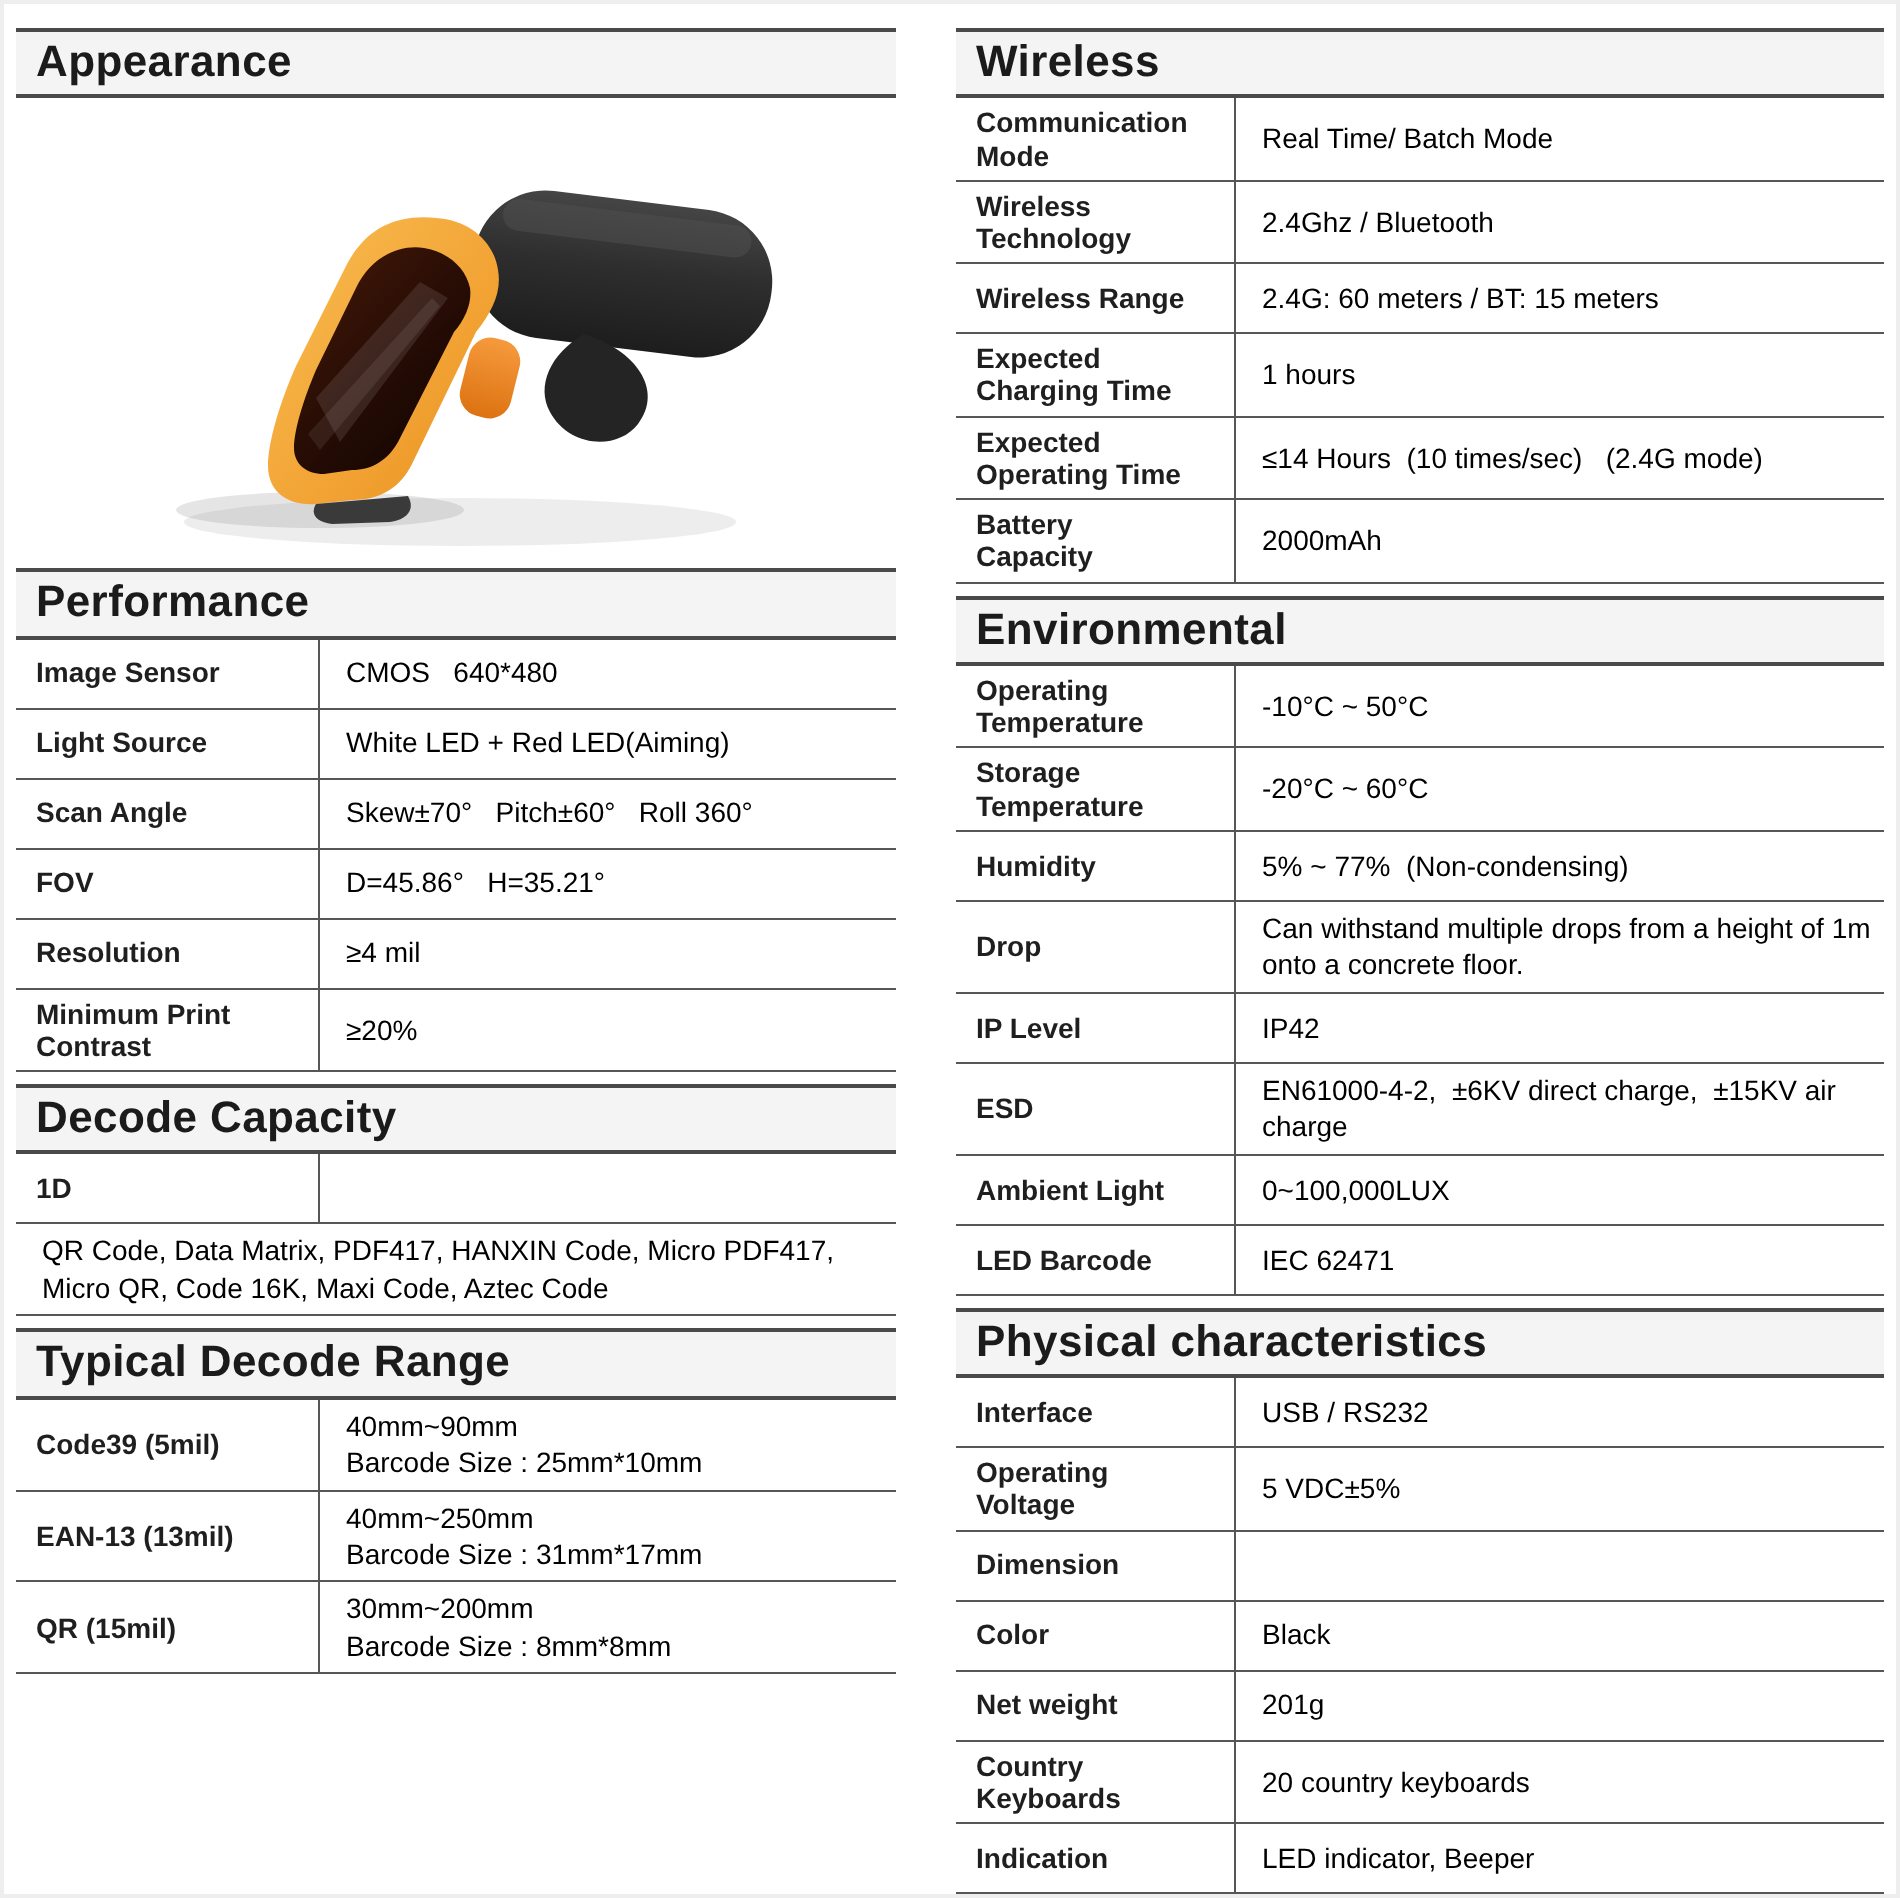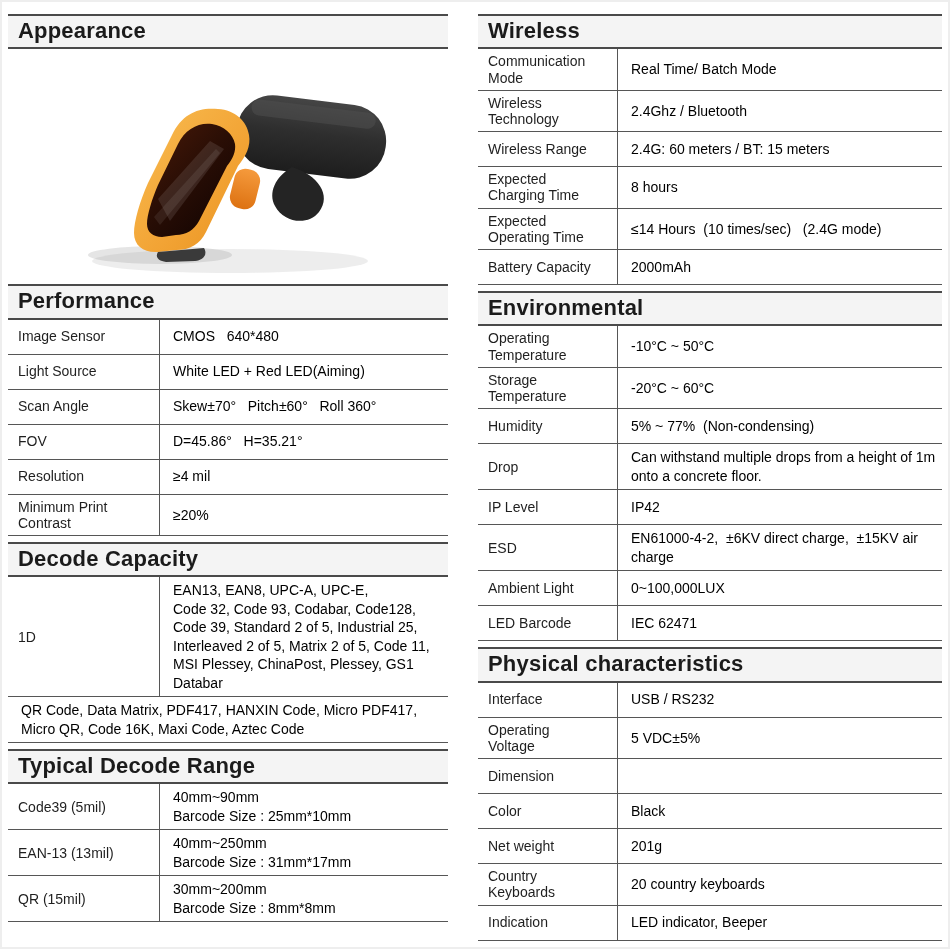--- a/index.html
+++ b/index.html
@@ -22,21 +22,21 @@
     font-size:22px;font-weight:bold;letter-spacing:.2px;
     padding:2px 10px 4px 10px;line-height:1.15;color:#1b1b1b;
   }
   .mt{margin-top:6px;}
 
   .spec-table{display:flex;flex-direction:column;}
   .row{display:flex;align-items:stretch;border-bottom:1.5px solid #565656;min-height:34px;background:#fff;}
   .lab{
     width:152px;flex:none;display:flex;align-items:center;box-sizing:border-box;
     padding:4px 24px 4px 10px;border-right:1.5px solid #565656;
-    font-weight:normal;font-size:14px;line-height:1.16;color:#1f1f1f;
+    font-weight:bold;font-size:14px;line-height:1.16;color:#1f1f1f;
   }
   .col-right .lab{width:140px;}
   .val{
     flex:1;display:flex;align-items:center;box-sizing:border-box;
     padding:4px 6px 4px 13px;font-size:14px;line-height:1.32;
     white-space:pre-wrap;color:#000000;
   }
 
   .appearance-img{
     height:235px;display:flex;align-items:center;justify-content:center;
@@ -143,22 +143,20 @@
       <div class="row">
         <div class="lab">Minimum Print Contrast</div>
         <div class="val">≥20%</div>
       </div>
     </div>
 
     <div class="section-header mt">Decode Capacity</div>
     <div class="spec-table">
       <div class="row">
         <div class="lab">1D</div>
-        <div class="val">EAN13, EAN8, UPC-A, UPC-E,
-Code 32, Code 93, Codabar, Code128, Code 39, Standard 2 of 5, Industrial 25, Interleaved 2 of 5, Matrix 2 of 5, Code 11, MSI Plessey, ChinaPost, Plessey, GS1 Databar</div>
       </div>
       <div class="row">
         <div class="val">QR Code, Data Matrix, PDF417, HANXIN Code, Micro PDF417, Micro QR, Code 16K, Maxi Code, Aztec Code</div>
       </div>
     </div>
 
     <div class="section-header mt">Typical Decode Range</div>
     <div class="spec-table">
       <div class="row">
         <div class="lab">Code39 (5mil)</div>
@@ -190,21 +188,21 @@
       <div class="row">
         <div class="lab">Wireless Technology</div>
         <div class="val">2.4Ghz / Bluetooth</div>
       </div>
       <div class="row">
         <div class="lab">Wireless Range</div>
         <div class="val">2.4G: 60 meters / BT: 15 meters</div>
       </div>
       <div class="row">
         <div class="lab">Expected Charging Time</div>
-        <div class="val">8 hours</div>
+        <div class="val">1 hours</div>
       </div>
       <div class="row">
         <div class="lab">Expected Operating Time</div>
         <div class="val">≤14 Hours  (10 times/sec)   (2.4G mode)</div>
       </div>
       <div class="row">
         <div class="lab">Battery Capacity</div>
         <div class="val">2000mAh</div>
       </div>
     </div>

